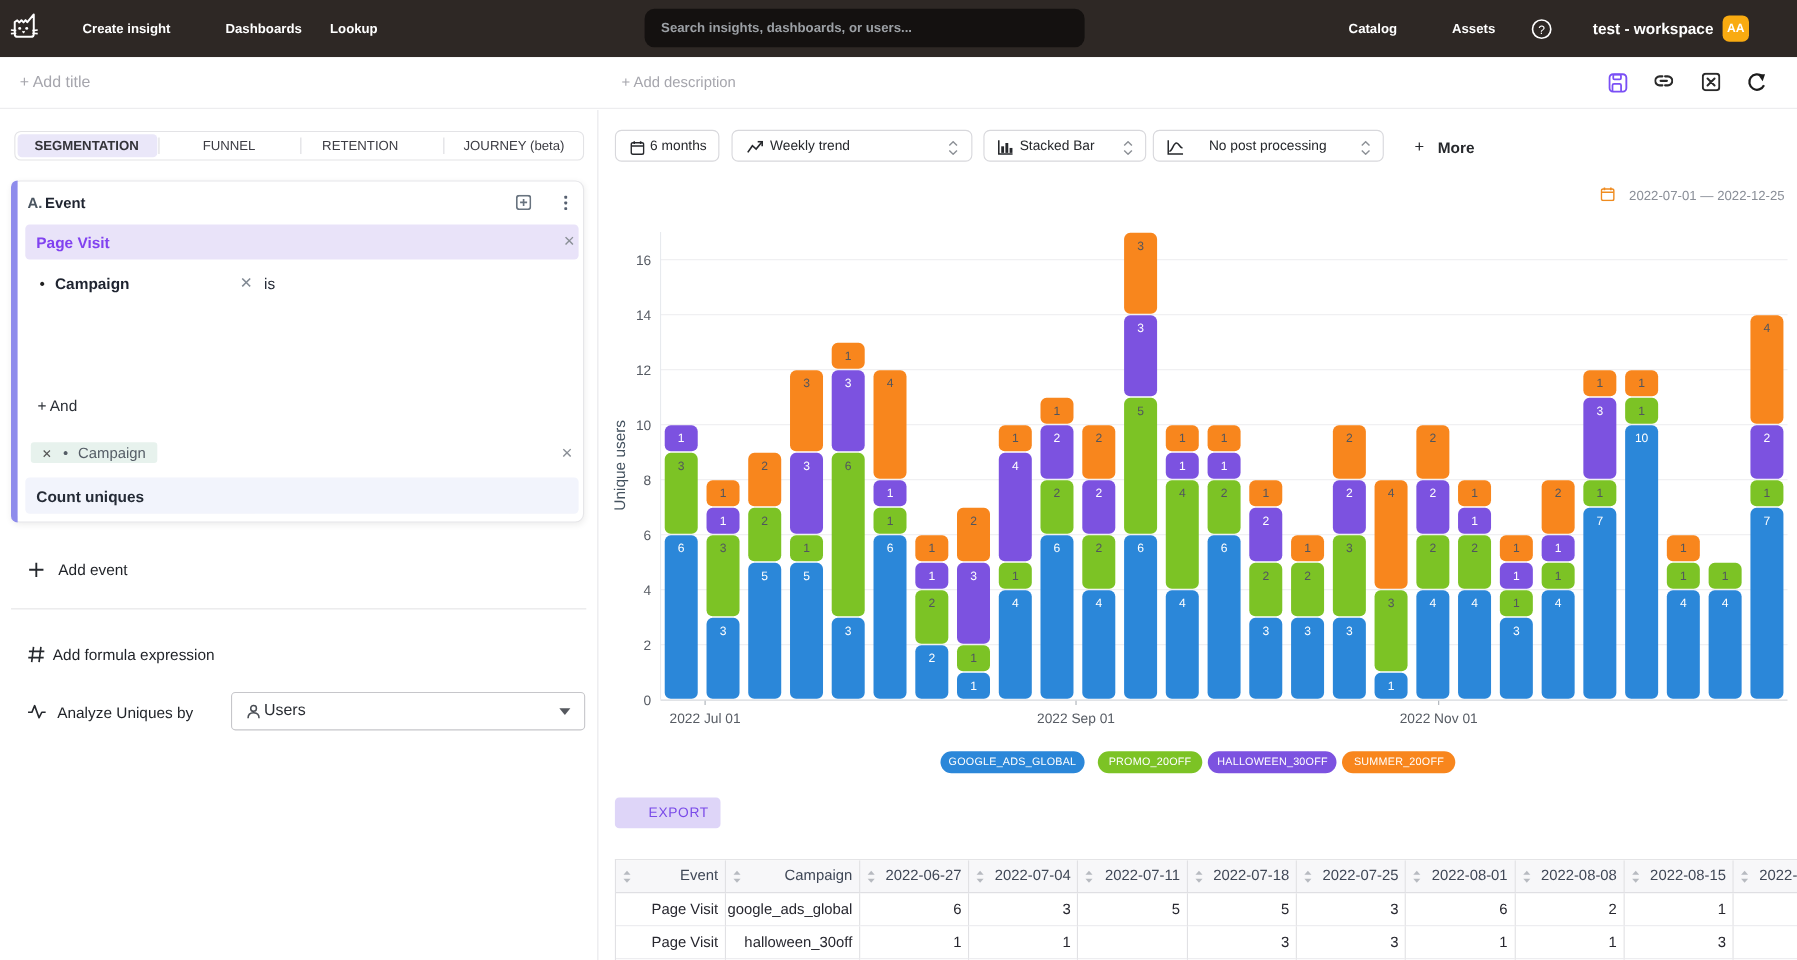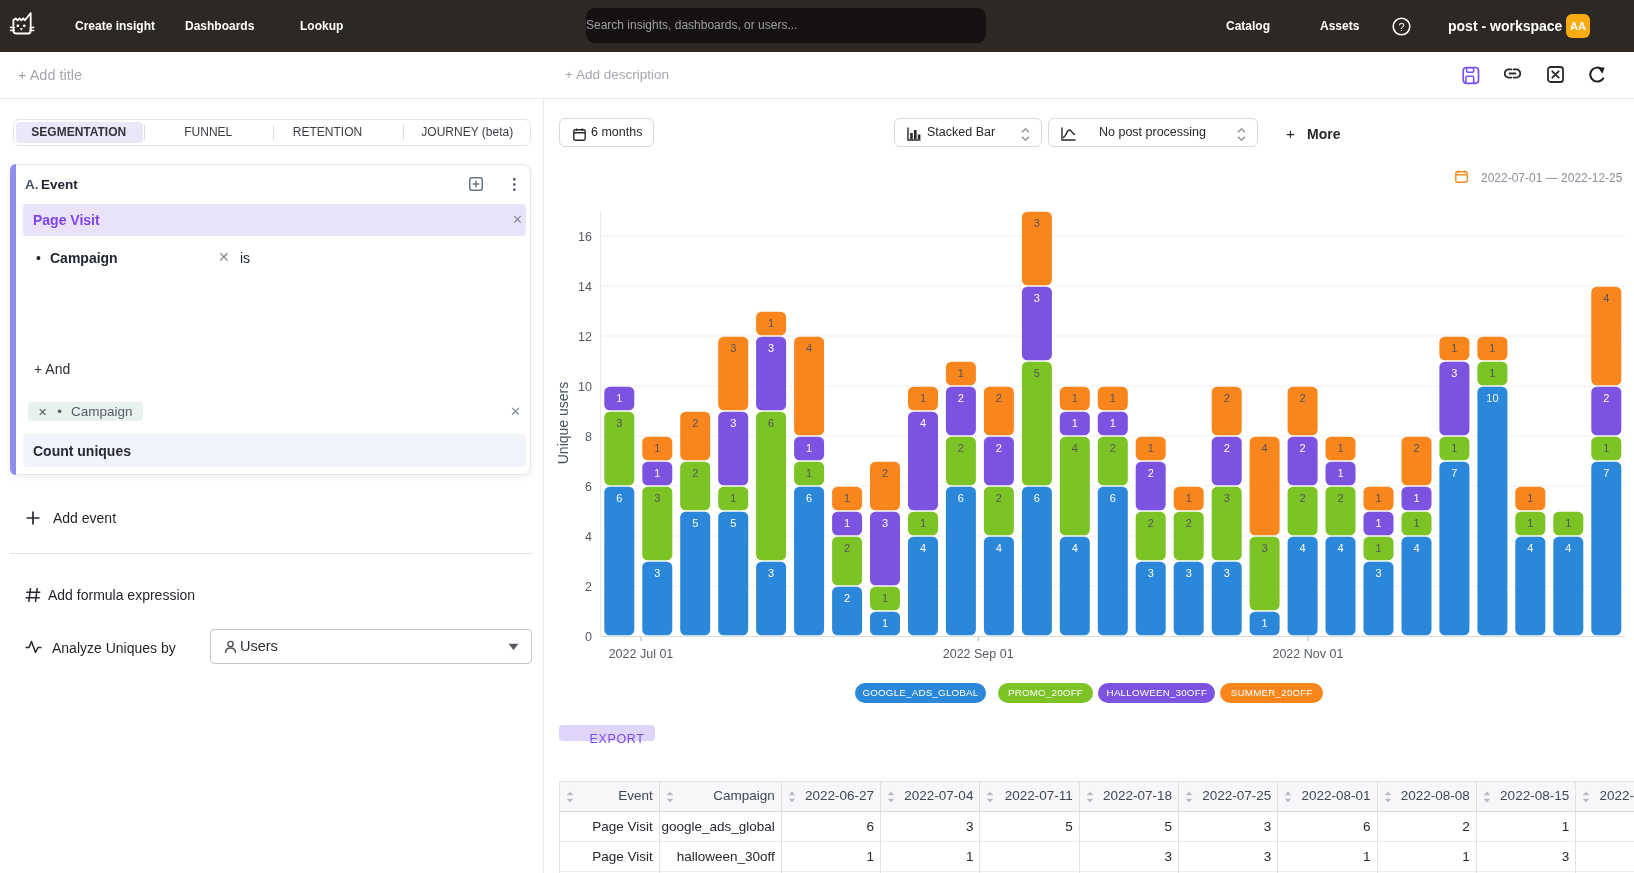--- a/index.html
+++ b/index.html
@@ -1,41 +1,41 @@
 <!DOCTYPE html>
 <html><head><meta charset="utf-8"><style>
 *{margin:0;padding:0;box-sizing:border-box;font-family:"Liberation Sans",sans-serif;}
 html,body{width:1634px;height:873px;overflow:hidden;background:#fff;}
 #page{position:relative;width:1634px;height:873px;}
 .abs{position:absolute;}
 
 #nav{position:absolute;left:0;top:0;width:1634px;height:52px;background:#2e2825;}
 .navlink{position:absolute;top:0;height:52px;line-height:52px;color:#fff;font-size:12px;font-weight:bold;text-align:center;}
-#search{position:absolute;left:586px;top:8px;width:400px;height:35px;background:#141110;border-radius:9px;color:#9ca0a5;font-size:12px;line-height:35px;padding-left:0;}
+#search{position:absolute;left:586px;top:8px;width:400px;height:35px;background:#141110;border-radius:9px;color:#9ca0a5;font-size:12px;line-height:35px;padding-left:15px;font-weight:bold;}
 #avatar{position:absolute;left:1566px;top:14px;width:24px;height:24px;border-radius:6px;background:#f9ab11;color:#fff;font-size:11px;font-weight:bold;text-align:center;line-height:24px;}
 
 #titlerow{position:absolute;left:0;top:52px;width:1634px;height:47px;border-bottom:1px solid #ebebee;background:#fff;}
 .gray{color:#a6a6ad;}
 
 #vline{position:absolute;left:543px;top:100px;width:1px;height:773px;background:#e7e7ea;}
 #tabs{position:absolute;left:13px;top:119px;width:518px;height:27px;border:1px solid #e3e3e6;border-radius:6px;background:#fff;}
 .tab{position:absolute;top:0;height:25px;line-height:25px;text-align:center;font-size:12px;color:#3c3c43;}
 .tabdiv{position:absolute;top:5px;width:1px;height:15px;background:#dcdce0;}
 #card{position:absolute;left:10px;top:164px;width:521px;height:311px;background:#fff;border:1px solid #e6e6e9;border-radius:8px;box-shadow:0 2px 6px rgba(0,0,0,0.07);}
 #accent{position:absolute;left:10px;top:164px;width:6px;height:311px;background:#8e8cec;border-radius:8px 0 0 8px;}
 .pvrow{position:absolute;left:23px;top:204px;width:503px;height:32px;background:#e9e3f9;border-radius:4px;}
 .cntrow{position:absolute;left:23px;top:434px;width:503px;height:33px;background:#f2f4fc;border-radius:4px;}
 .chip{display:inline-block;background:#c7daf4;color:#33404d;font-size:13px;height:22px;line-height:22px;border-radius:11px;padding:0 8px 0 10px;margin-bottom:6px;}
 .chipx{color:#5c6a78;font-size:11px;margin-left:7px;}
 .mintchip{position:absolute;left:28px;top:402px;height:19px;background:#e7f2ed;border-radius:3px;line-height:19px;font-size:13.5px;color:#555d66;padding:0 10px;}
 
 .ctl{position:absolute;top:118px;height:29px;border:1px solid #d8d8dc;border-radius:6px;background:#fff;font-size:12.5px;color:#26282c;line-height:27px;}
 
 .pill{position:absolute;top:683px;height:20px;border-radius:10px;color:#fff;font-size:9.8px;letter-spacing:0.2px;text-align:center;line-height:20px;white-space:nowrap;}
-#export{position:absolute;left:559px;top:725px;width:96px;height:16px;background:#ded5f8;border-radius:4px;color:#7a4be8;font-size:12.5px;letter-spacing:0.6px;text-align:center;line-height:28px;padding-left:20px;}
+#export{position:absolute;left:559px;top:725px;width:96px;height:28px;background:#ded5f8;border-radius:4px;color:#7a4be8;font-size:12.5px;letter-spacing:0.6px;text-align:center;line-height:28px;padding-left:20px;}
 
 #tablewrap{position:absolute;left:558.5px;top:781px;width:1075.5px;overflow:hidden;border-top:1px solid #e1e1e4;border-left:1px solid #e1e1e4;}
 .trow{display:flex;height:30px;background:#fff;}
 .trow.thead{height:29.5px;background:#f7f7f9;}
 .th,.td{flex:none;border-right:1px solid #e1e1e4;border-bottom:1px solid #ececef;position:relative;font-size:13.5px;color:#27272f;text-align:right;padding-right:6px;line-height:29px;white-space:nowrap;}
 .th{color:#3f4756;border-bottom:1px solid #dcdce0;line-height:28.5px;}
 .sic{position:absolute;left:6px;top:9px;line-height:0;}
 svg{display:block;}
 .icon{position:absolute;}
 </style></head>
@@ -273,30 +273,30 @@
 
 <div id="nav">
 <svg class="icon" style="left:0;top:0" width="36" height="40" viewBox="0 0 36 40">
 <path d="M13.4,20.0 L13.4,30.8 Q13.4,33.5 16.1,33.5 L28.1,33.5 Q30.7,33.5 30.7,30.8 L30.7,13.1 L24.9,20.2 L23.2,18.3 L21.4,20.3 L19.5,18.4 L17.6,20.4 L15.7,18.5 Z" fill="none" stroke="#fff" stroke-width="1.8" stroke-linejoin="round"></path>
 <circle cx="17.9" cy="25.8" r="1.35" fill="#fff"></circle>
         <circle cx="24.3" cy="25.8" r="1.35" fill="#fff"></circle>
 <path d="M20.4,28.4 L21.4,29.5 L22.4,28.4" fill="none" stroke="#fff" stroke-width="1.2"></path>
 <path d="M9.9,27.3 L14.8,27.8 M9.9,30.6 L14.8,30.2 M29.4,27.8 L34.3,27.3 M29.4,30.2 L34.3,30.6" stroke="#fff" stroke-width="1.5"></path>
 </svg>
 <div class="navlink" style="left:75px">Create insight</div>
-<div class="navlink" style="left:185px">Dashboards</div>
+<div class="navlink" style="left:205px">Dashboards</div>
 <div class="navlink" style="left:300px">Lookup</div>
 <div id="search">Search insights, dashboards, or users...</div>
 <div class="navlink" style="left:1226px">Catalog</div>
 <div class="navlink" style="left:1320px">Assets</div>
 <svg class="icon" style="left:1392px;top:17px" width="19" height="19" viewBox="0 0 19 19">
 <circle cx="9.5" cy="9.5" r="8.3" fill="none" stroke="#fff" stroke-width="1.5"></circle>
 <text x="9.5" y="13.6" text-anchor="middle" font-size="11" fill="#fff">?</text>
 </svg>
-<div class="navlink" style="left:1448px;font-size:14px">post - workspace</div>
+<div class="navlink" style="left:1448px;font-size:14px">test - workspace</div>
 <div id="avatar">AA</div>
 </div>
 
 <div id="titlerow">
 <div class="abs gray" style="left:18px;top:15px;font-size:14.5px">+ Add title</div>
 <div class="abs gray" style="left:565px;top:15px;font-size:13.5px">+ Add description</div>
 <svg class="icon" style="left:1462px;top:13.5px" width="18" height="19" viewBox="0 0 18 19">
 <rect x="1.2" y="1.5" width="15.3" height="15.8" rx="3.2" fill="none" stroke="#7a4ff5" stroke-width="1.7"></rect>
 <rect x="4.6" y="1.8" width="7" height="4.4" rx="1" fill="none" stroke="#7a4ff5" stroke-width="1.6"></rect>
 <path d="M3.9,17 v-5.4 q0,-1.4 1.4,-1.4 h5 q1.4,0 1.4,1.4 V17" fill="none" stroke="#7a4ff5" stroke-width="1.6"></path>
@@ -375,20 +375,29 @@
 <svg class="icon" style="left:508px;top:643px" width="11" height="8" viewBox="0 0 11 8">
       <path d="M0.5,0.8 L5.5,7 L10.5,0.8 Z" fill="#55585e"></path>
     </svg>
 
 <div class="ctl" style="left:559px;width:95px">
 <svg class="icon" style="left:13px;top:8.5px" width="13" height="13" viewBox="0 0 13 13">
         <rect x="0.8" y="1.8" width="11.4" height="10.4" rx="1.6" fill="none" stroke="#26282c" stroke-width="1.4"></rect>
         <path d="M3.6,0.5 V3 M9.4,0.5 V3 M1,4.8 H12" stroke="#26282c" stroke-width="1.4"></path>
       </svg>
 <span style="margin-left:31px">6 months</span></div>
+<div class="ctl" style="left:665px;width:219px">
+<svg class="icon" style="left:13px;top:9px" width="15" height="12" viewBox="0 0 15 12">
+        <path d="M0.8,10.5 L5,4.5 L8.4,7.5 L13.8,0.8" fill="none" stroke="#26282c" stroke-width="1.5"></path>
+        <path d="M9.8,0.8 H13.9 V4.9" fill="none" stroke="#26282c" stroke-width="1.5"></path>
+      </svg>
+<span style="margin-left:34px">Weekly trend</span>
+<svg class="icon" style="right:12px;top:9px" width="9" height="13" viewBox="0 0 9 13">
+        <path d="M1,4.2 L4.5,0.8 L8,4.2 M1,8.8 L4.5,12.2 L8,8.8" fill="none" stroke="#8c9096" stroke-width="1.3"></path>
+      </svg></div>
 <div class="ctl" style="left:894px;width:148px">
 <svg class="icon" style="left:12px;top:8px" width="14" height="14" viewBox="0 0 14 14">
         <path d="M1,0.5 V13 H13.5" fill="none" stroke="#26282c" stroke-width="1.4"></path>
         <rect x="3.2" y="6" width="2.6" height="6" fill="#26282c"></rect>
         <rect x="7" y="3" width="2.6" height="9" fill="#26282c"></rect>
         <rect x="10.8" y="7.5" width="2.6" height="4.5" fill="#26282c"></rect>
       </svg>
 <span style="margin-left:32px">Stacked Bar</span>
 <svg class="icon" style="right:11px;top:9px" width="9" height="13" viewBox="0 0 9 13">
         <path d="M1,4.2 L4.5,0.8 L8,4.2 M1,8.8 L4.5,12.2 L8,8.8" fill="none" stroke="#8c9096" stroke-width="1.3"></path>

